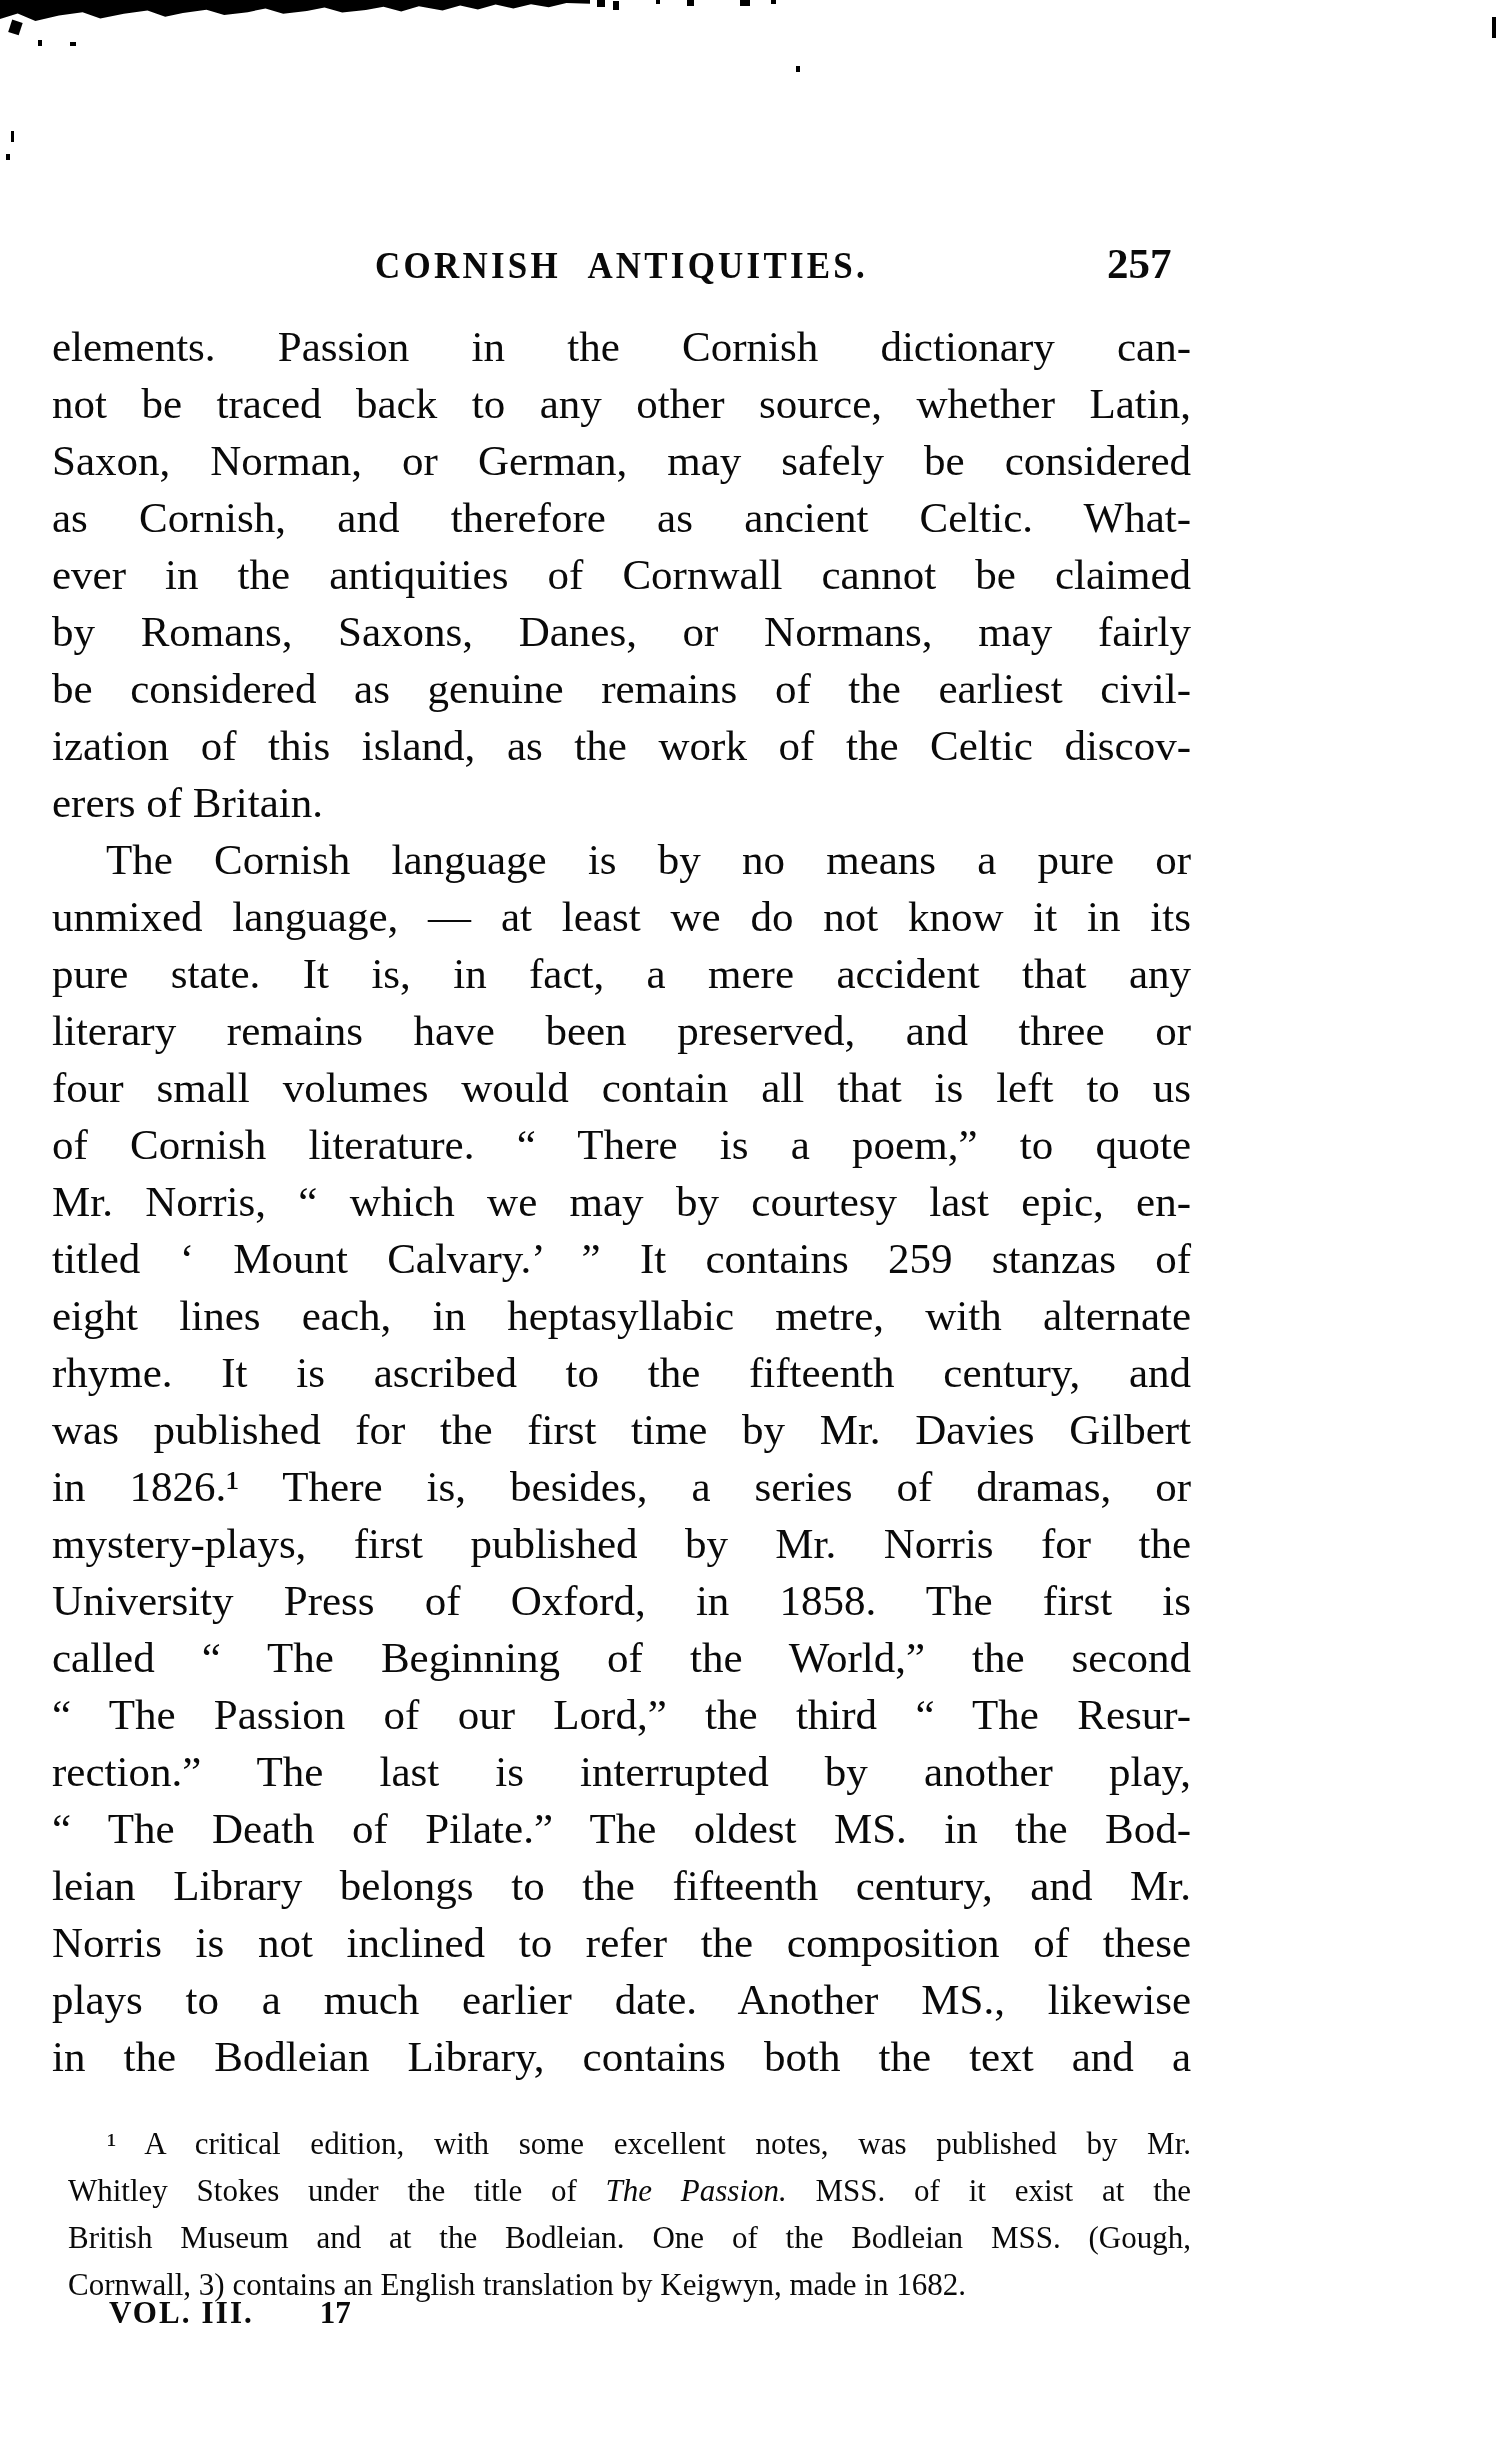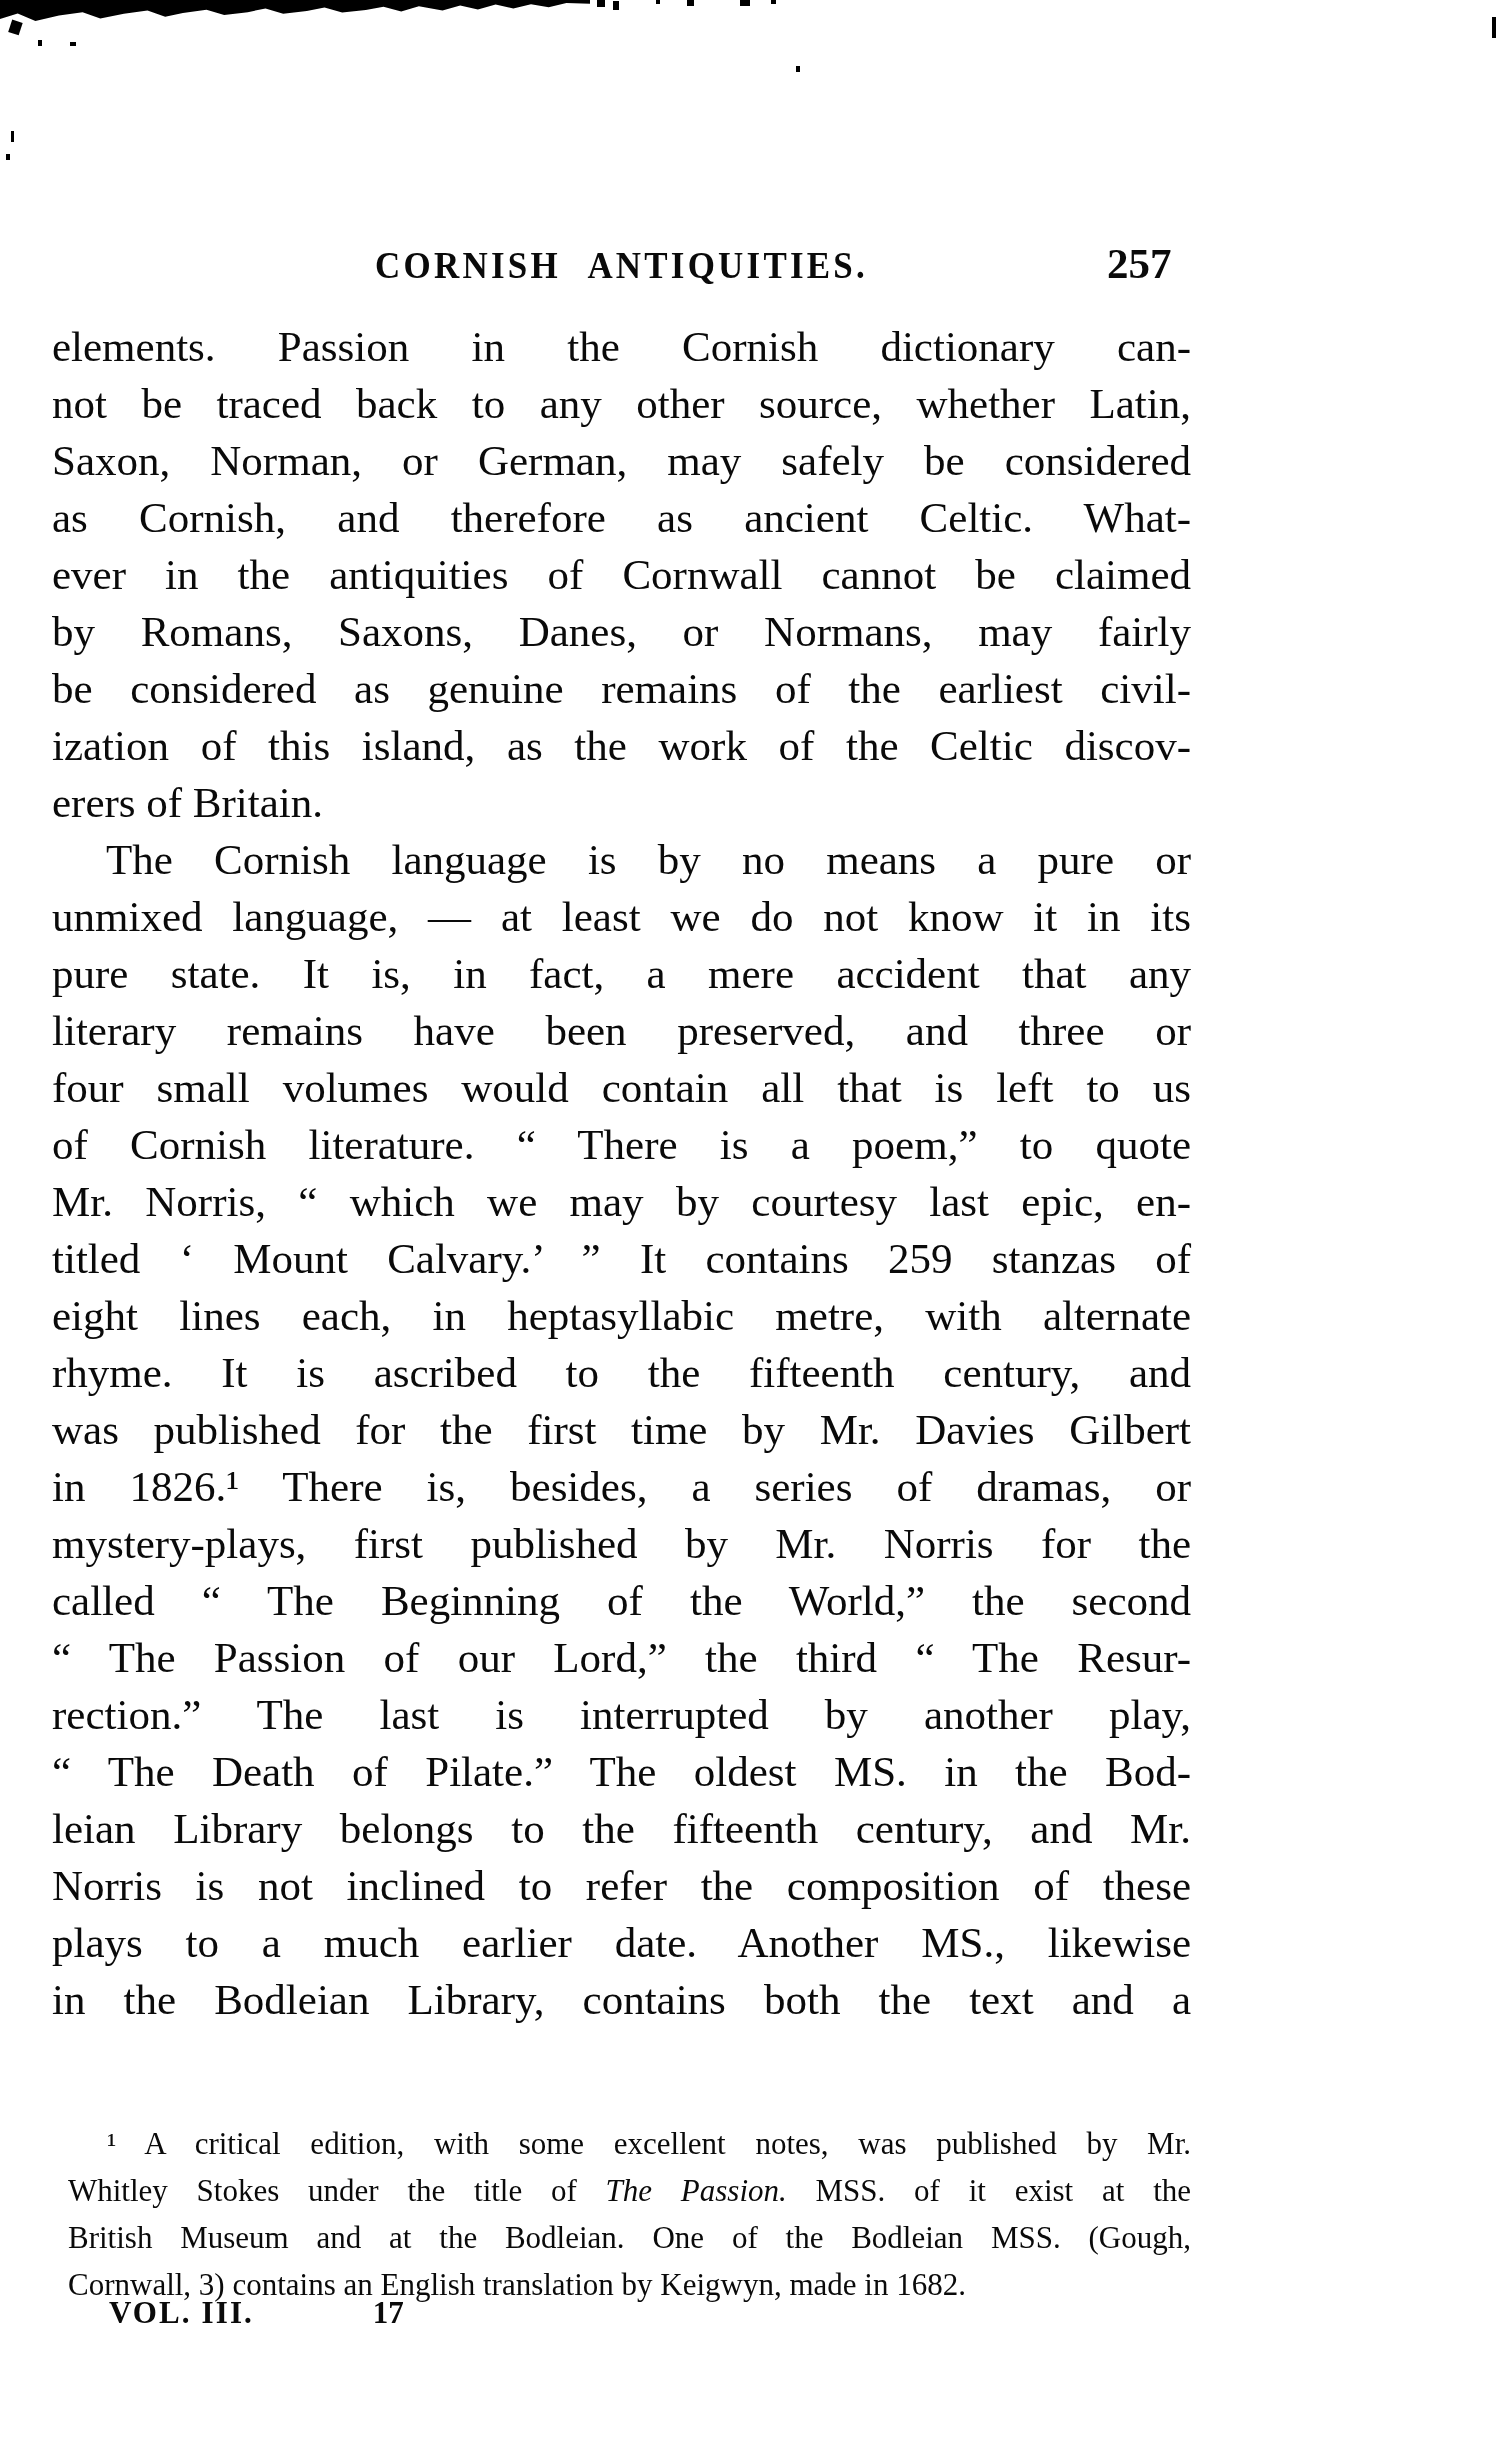--- a/index.html
+++ b/index.html
@@ -37,21 +37,21 @@
     height:47px;line-height:47px;font-size:31px;
     text-align:justify;text-align-last:justify;white-space:nowrap;margin-left:16px;
   }
   .fline.findent{padding-left:39px;}
   .fline.last{text-align-last:left;}
   .fline i{}
   
   .signature{position:absolute;left:52px;top:2295px;width:1139px;height:42px;
     font-size:31px;font-weight:700;line-height:35px;}
   .sig-vol{margin-left:57px;letter-spacing:2.1px;}
-  .sig-num{margin-left:111px;}
+  .sig-num{margin-left:58px;}
 </style>
 </head>
 <body>
 
 <div class="page">
 
   <div class="band"></div>
   <div class="spk" style="left:9.8px;top:21px;width:11px;height:12.6px;transform:rotate(18deg);"></div>
   <div class="spk" style="left:38px;top:40px;width:4.2px;height:5.6px;"></div>
   <div class="spk" style="left:70px;top:42px;width:5.6px;height:4.2px;"></div>
@@ -87,20 +87,21 @@
     <div class="line">literary remains have been preserved, and three or</div>
     <div class="line">four small volumes would contain all that is left to us</div>
     <div class="line">of Cornish literature. “ There is a poem,” to quote</div>
     <div class="line">Mr. Norris, “ which we may by courtesy last epic, en-</div>
     <div class="line">titled ‘ Mount Calvary.’ ” It contains 259 stanzas of</div>
     <div class="line">eight lines each, in heptasyllabic metre, with alternate</div>
     <div class="line">rhyme. It is ascribed to the fifteenth century, and</div>
     <div class="line">was published for the first time by Mr. Davies Gilbert</div>
     <div class="line">in 1826.¹ There is, besides, a series of dramas, or</div>
     <div class="line">mystery-plays, first published by Mr. Norris for the</div>
+    <div class="line">University Press of Oxford, in 1858. The first is</div>
     <div class="line">called “ The Beginning of the World,” the second</div>
     <div class="line">“ The Passion of our Lord,” the third “ The Resur-</div>
     <div class="line">rection.” The last is interrupted by another play,</div>
     <div class="line">“ The Death of Pilate.” The oldest MS. in the Bod-</div>
     <div class="line">leian Library belongs to the fifteenth century, and Mr.</div>
     <div class="line">Norris is not inclined to refer the composition of these</div>
     <div class="line">plays to a much earlier date. Another MS., likewise</div>
     <div class="line">in the Bodleian Library, contains both the text and a</div>
   </div>
 

